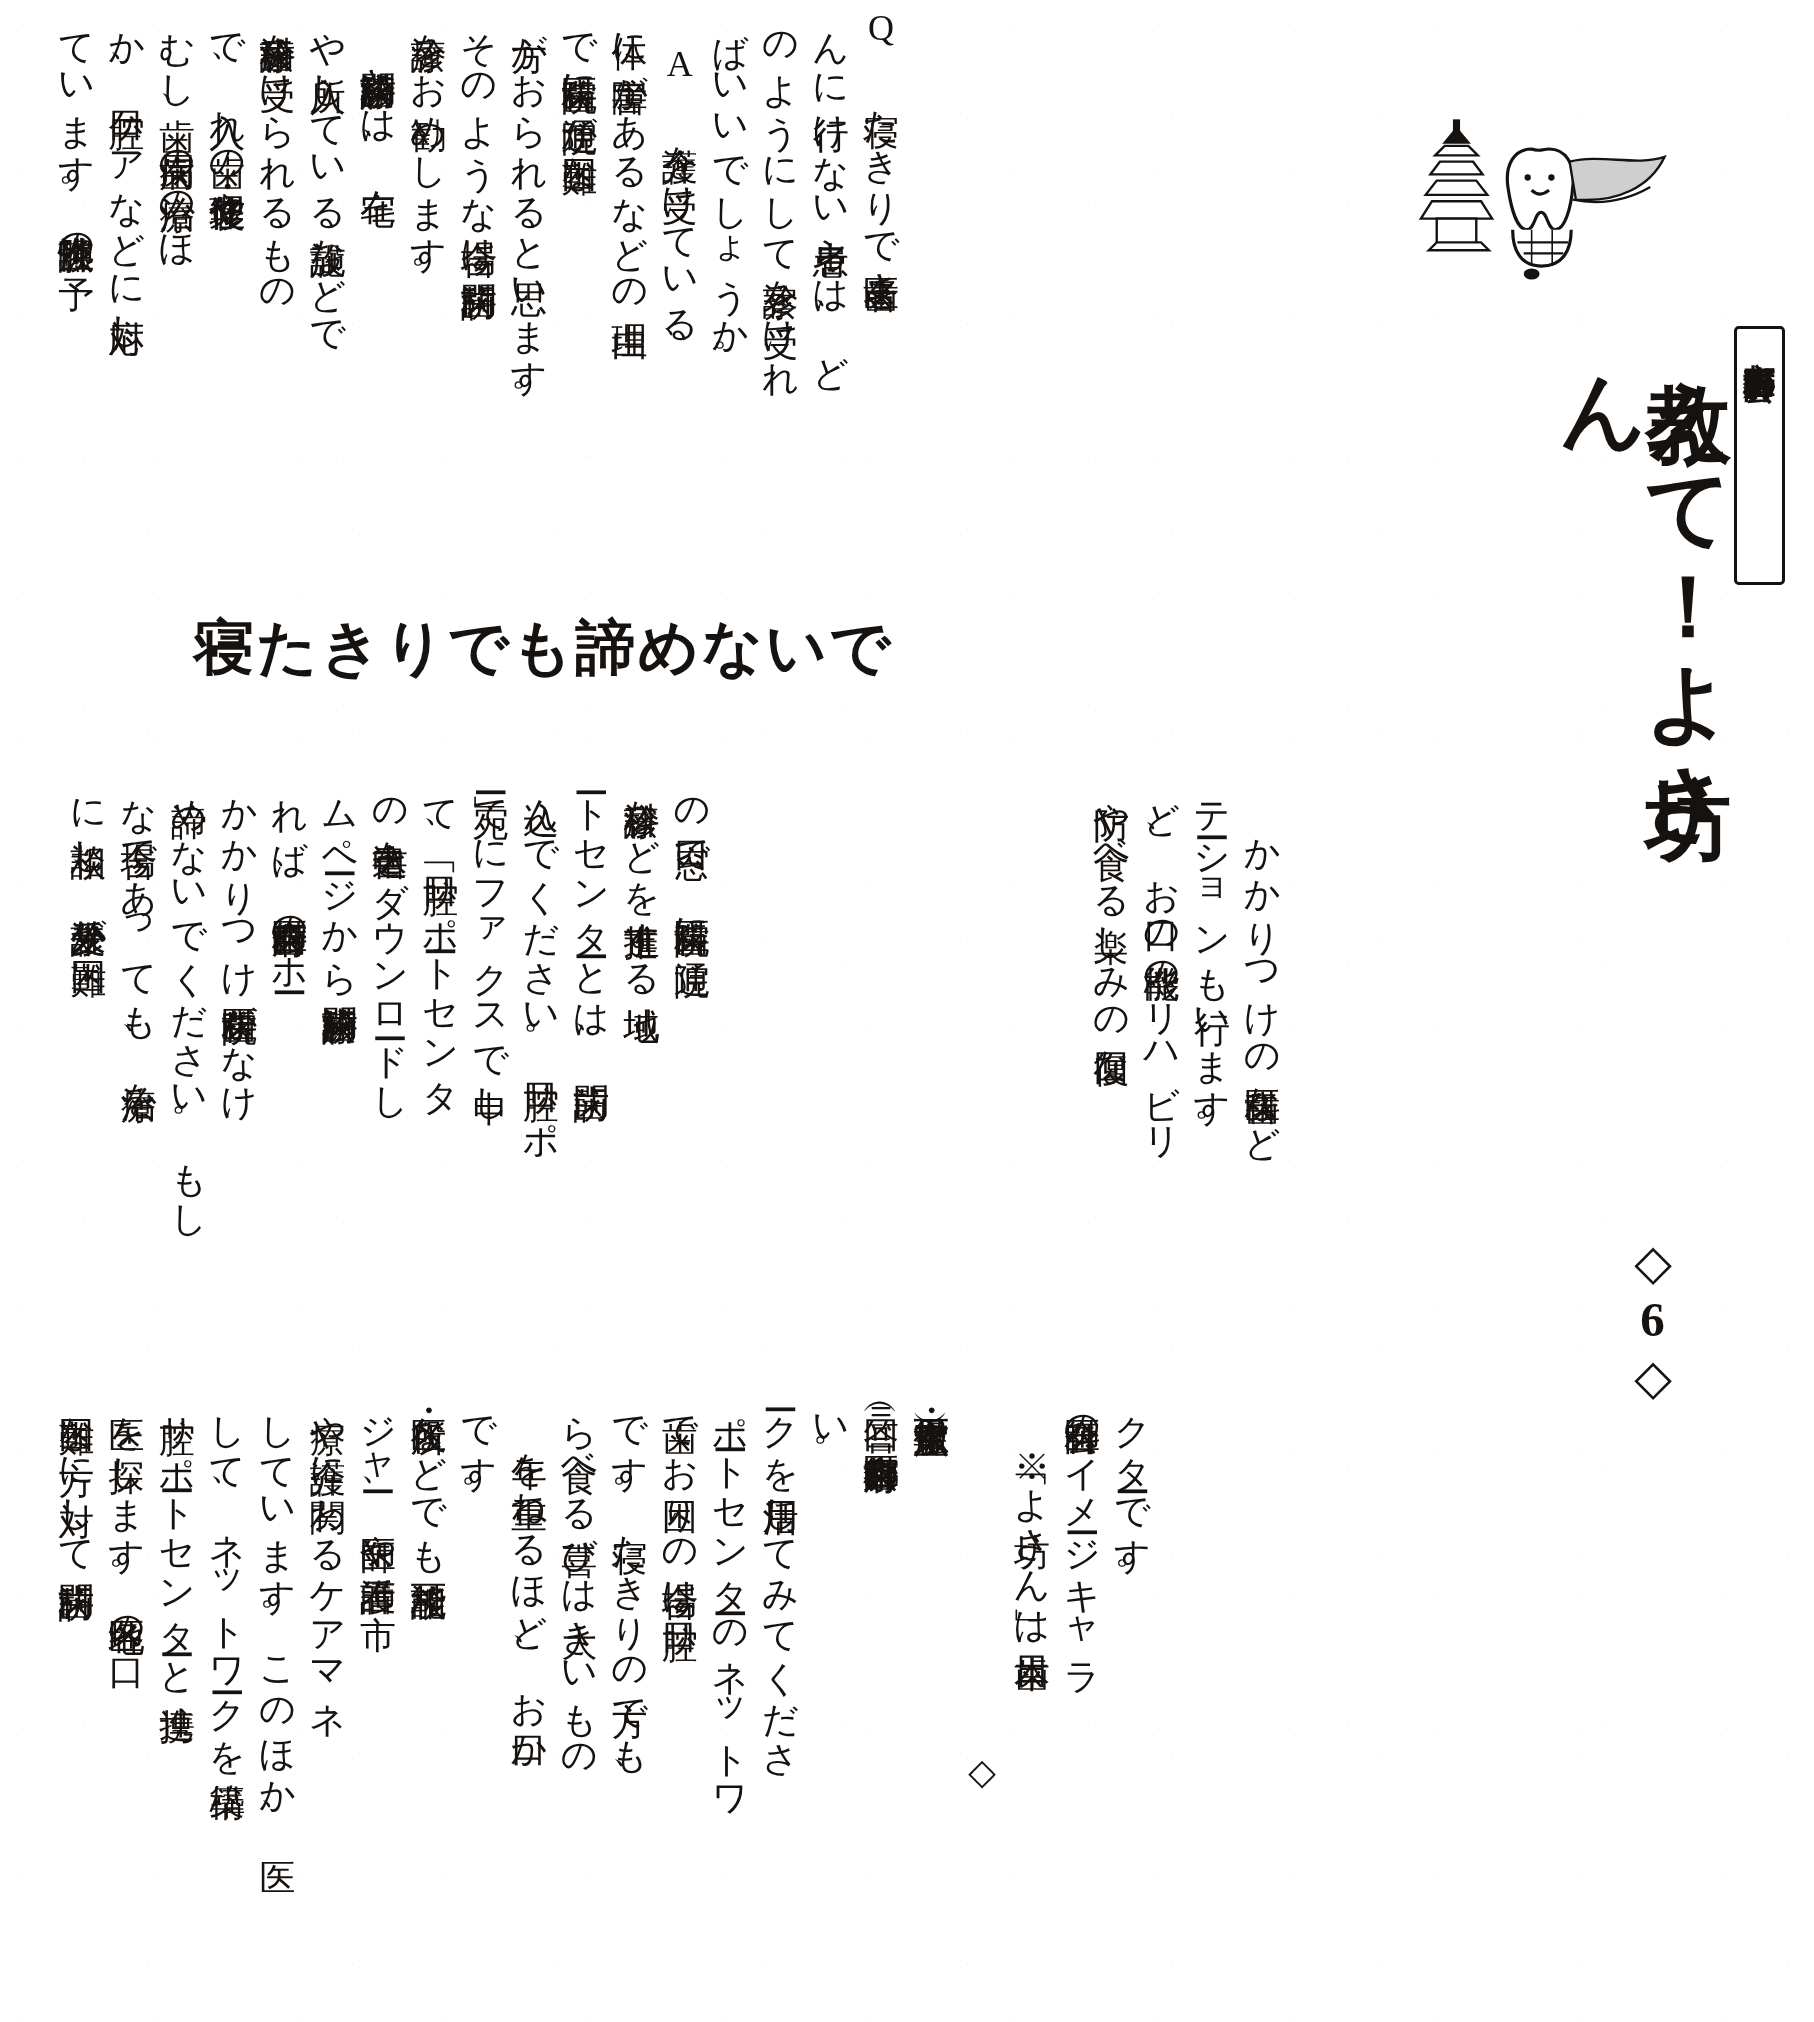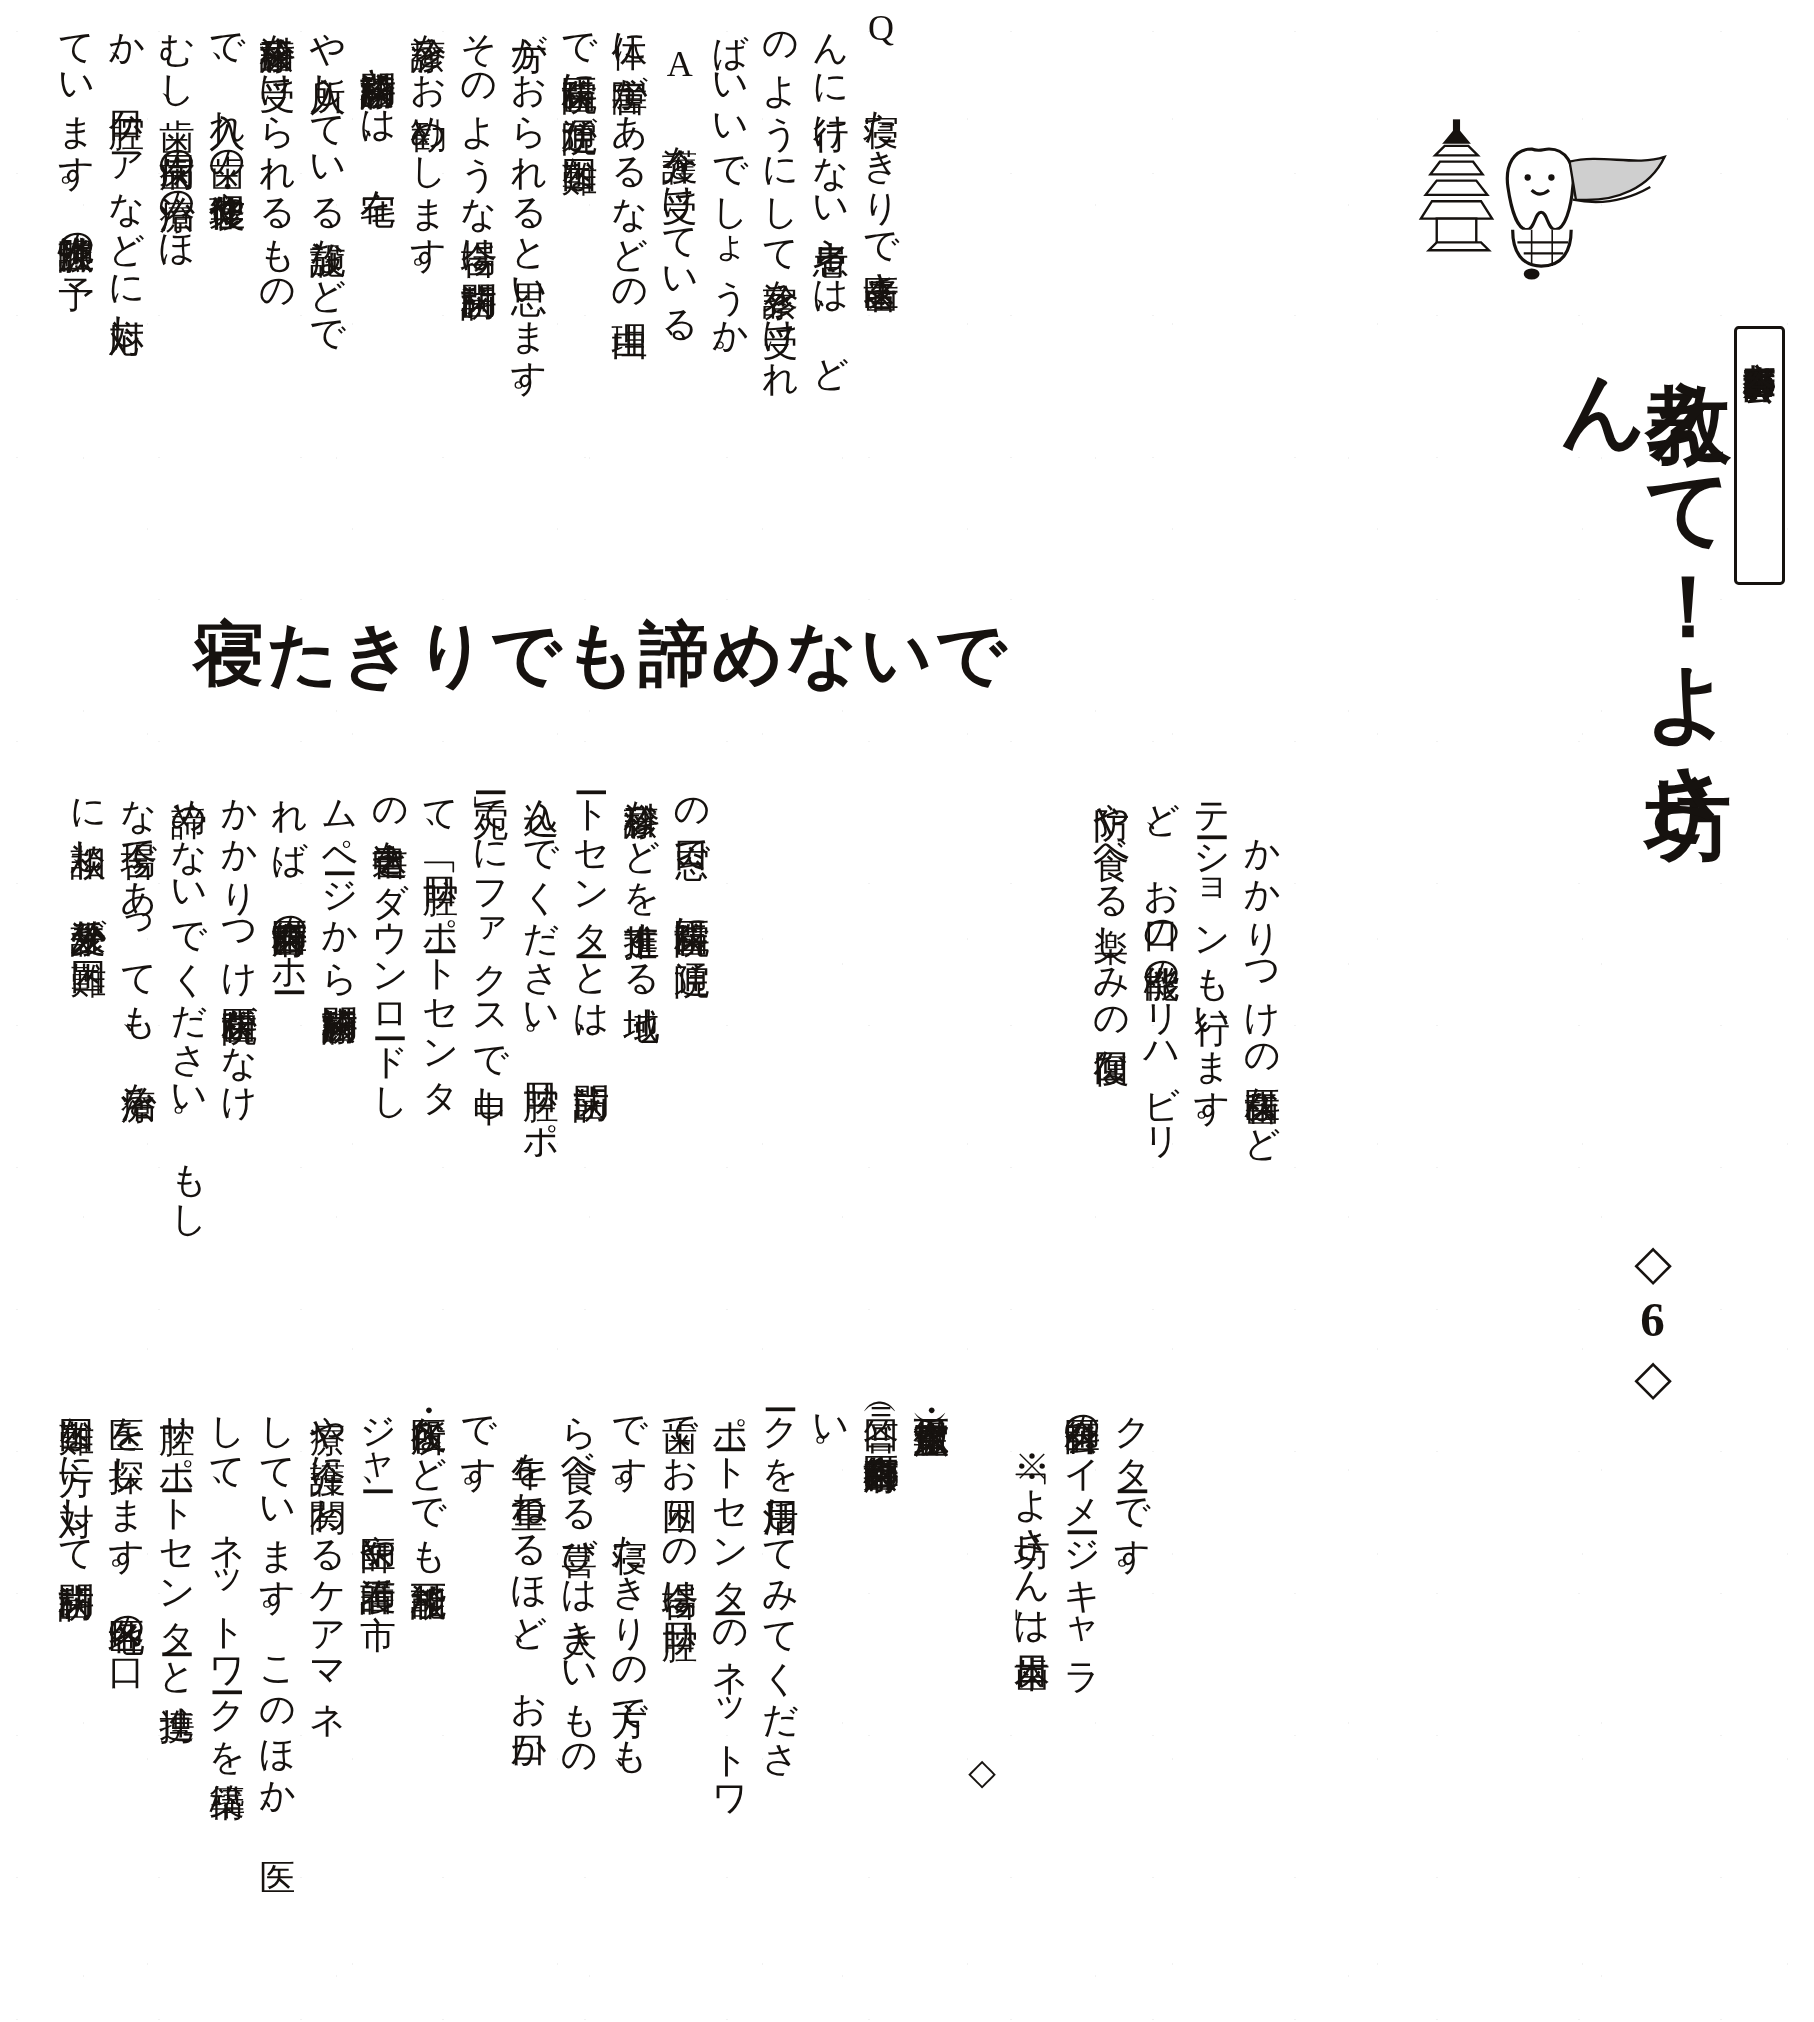--- a/index.html
+++ b/index.html
@@ -75,21 +75,21 @@
     font-size: 49px;
     font-weight: bold;
     letter-spacing: 0.02em;
   }
 
   
   .headline {
     position: absolute;
     left: 194px;
     top: 608px;
-    font-size: 70px;
+    font-size: 60px;
     font-weight: bold;
     letter-spacing: 0.04em;
     writing-mode: horizontal-tb;
     white-space: nowrap;
   }
 
   
   .band-top {
     position: absolute;
     left: 47px;

